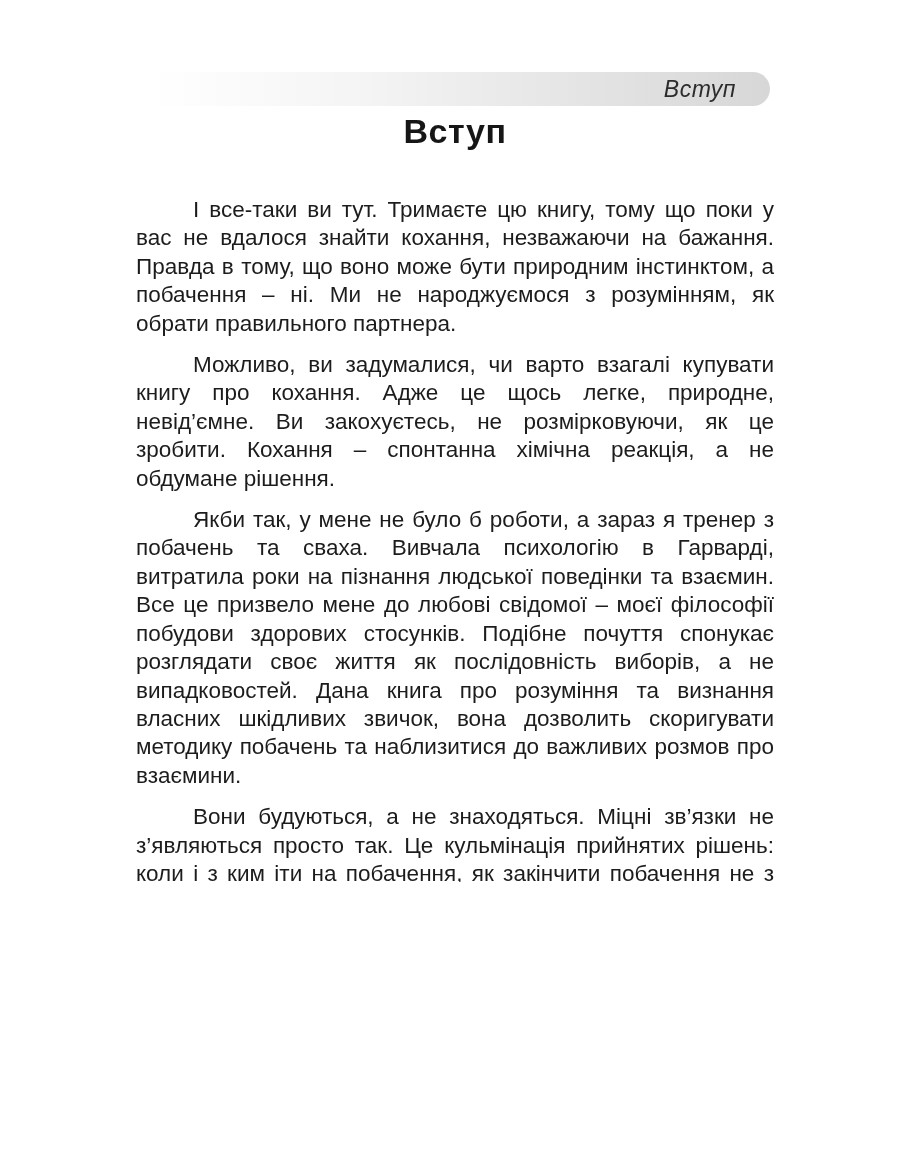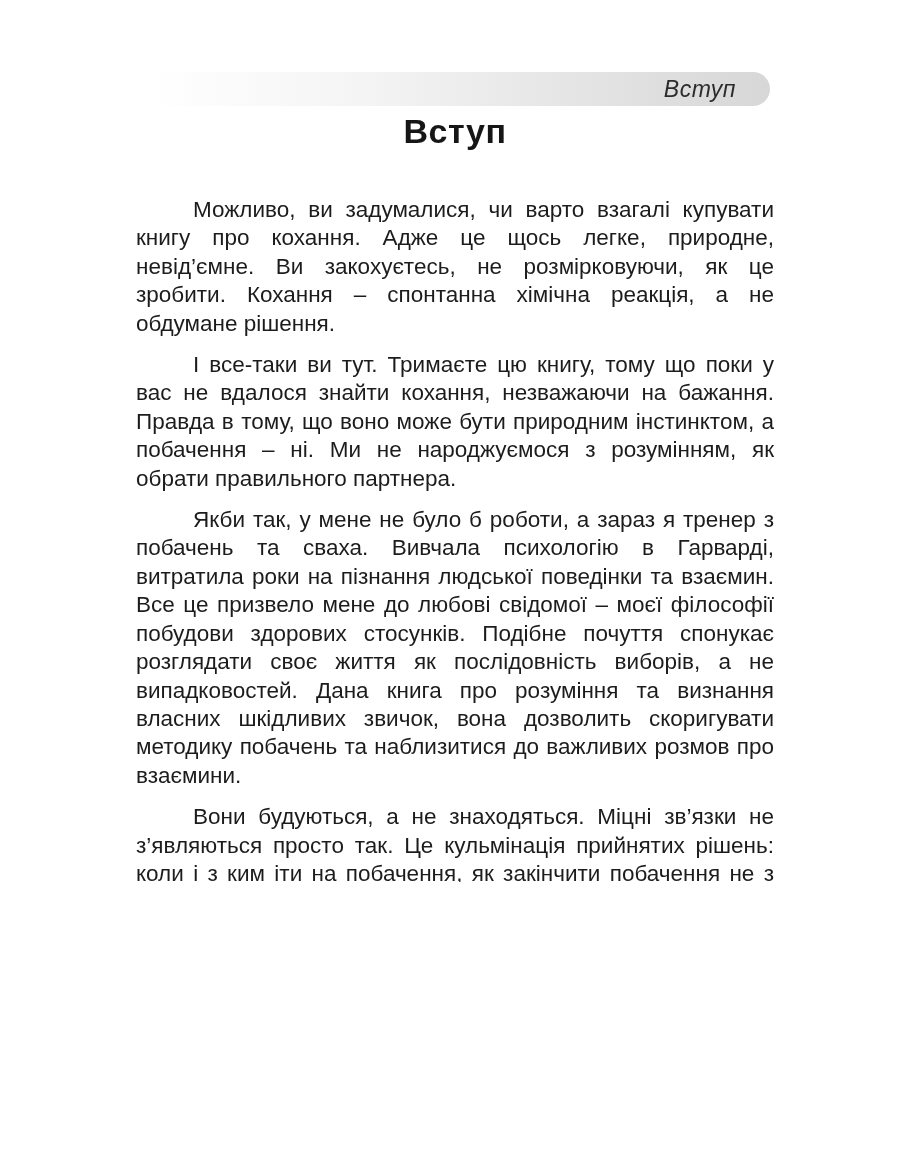--- a/index.html
+++ b/index.html
@@ -89,21 +89,21 @@
 
 <div class="page">
 
   <div class="header-bar">
     <span class="running-title">Вступ</span>
   </div>
 
   <h1 class="chapter-title">Вступ</h1>
 
   <div class="body-text">
+    <p>І все-таки ви тут. Тримаєте цю книгу, тому що поки у вас не вдалося знайти кохання, незважаючи на бажання. Правда в тому, що воно може бути природним інстинктом, а побачення – ні. Ми не народжуємося з розумінням, як обрати правильного партнера.</p>
     <p>Можливо, ви задумалися, чи варто взагалі купувати книгу про кохання. Адже це щось легке, природне, невід’ємне. Ви закохуєтесь, не розмірковуючи, як це зробити. Кохання – спонтанна хімічна реакція, а не обдумане рішення.</p>
-    <p>І все-таки ви тут. Тримаєте цю книгу, тому що поки у вас не вдалося знайти кохання, незважаючи на бажання. Правда в тому, що воно може бути природним інстинктом, а побачення – ні. Ми не народжуємося з розумінням, як обрати правильного партнера.</p>
     <p>Якби так, у мене не було б роботи, а зараз я тренер з побачень та сваха. Вивчала психологію в Гарварді, витратила роки на пізнання людської поведінки та взаємин. Все це призвело мене до любові свідомої – моєї філософії побудови здорових стосунків. Подібне почуття спонукає розглядати своє життя як послідовність виборів, а не випадковостей. Дана книга про розуміння та визнання власних шкідливих звичок, вона дозволить скоригувати методику побачень та наблизитися до важливих розмов про взаємини.</p>
     <p>Вони будуються, а не знаходяться. Міцні зв’язки не з’являються просто так. Це кульмінація прийнятих рішень: коли і з ким іти на побачення, як закінчити побачення не з тією людиною, коли починати будувати стосунки з тим і все, що відбувається між двома людьми. Роблячи правильний вибір, ви наближаєтеся до великої історії кохання. А невірний зб’є вас з курсу, прирікаючи на повторення тих самих токсичних моделей поведінки знову і знову.</p>
   </div>
 
   <div class="page-number">3</div>
 
 </div>
 
 </body></html>

